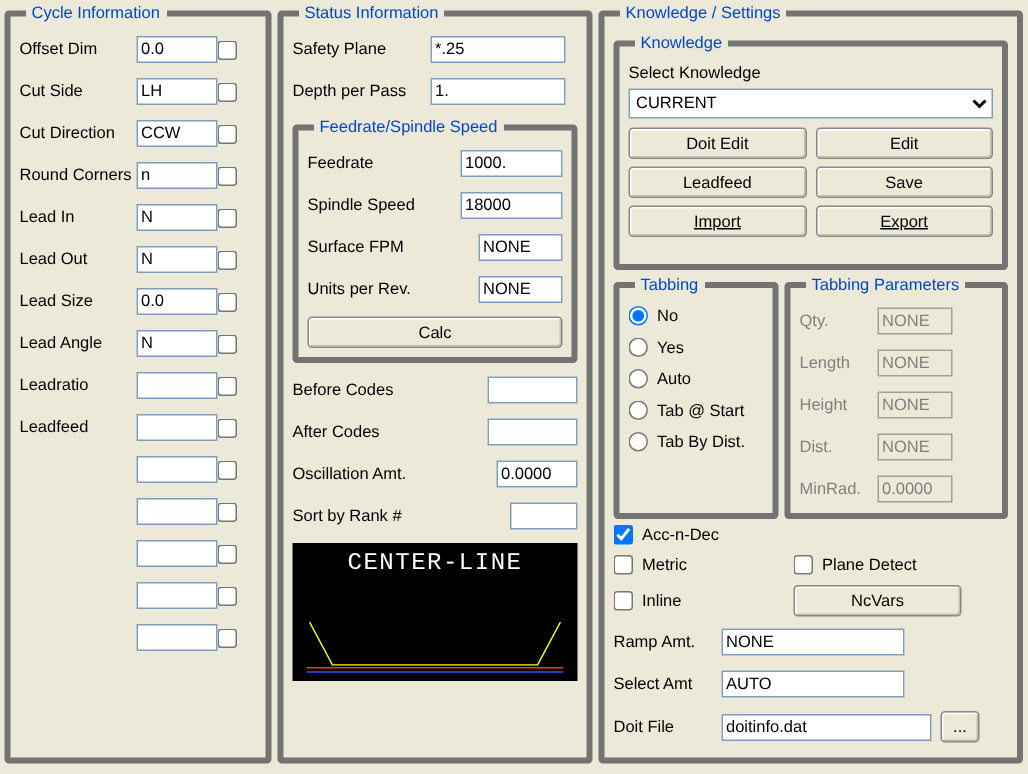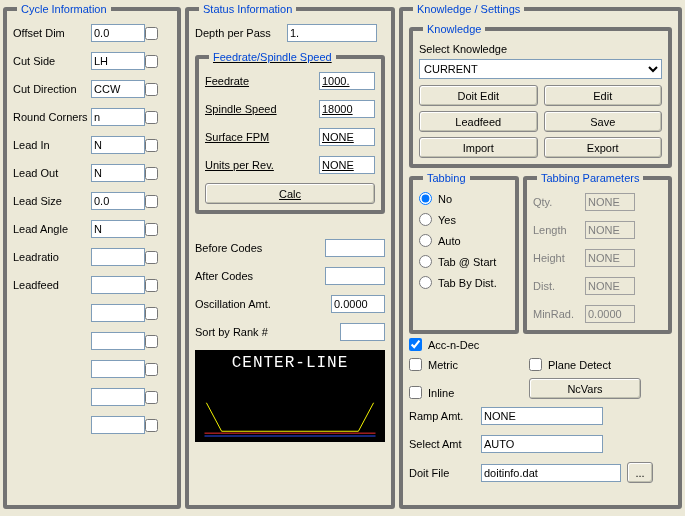--- a/index.html
+++ b/index.html
@@ -47,21 +47,21 @@
   font-size: 11px;
   padding: 0 2px;
 }
 input[type="text"]:disabled, .disabled-input {
   background: #ECE9D8;
   border: 1px solid #A0A0A0;
   color: #808080;
 }
 .inp-cycle { width: 54px; }
 .inp-status { width: 90px; }
-.inp-feed { width: 56px; }
+.inp-feed { width: 68px; }
 .inp-feed-wide { width: 56px; }
 .inp-code { width: 60px; margin-left: auto; }
 .inp-osc { width: 54px; margin-left: auto; }
 .inp-sort { width: 45px; margin-left: auto; }
 .inp-tabp { width: 50px; }
 .inp-ramp { width: 122px; }
 .inp-file { width: 140px; }
 
 input[type="checkbox"] {
   width: 13px; height: 13px; margin: 0;
@@ -105,21 +105,21 @@
   font-size: 16px;
   text-align: center;
   padding-top: 4px;
   position: relative;
   overflow: hidden;
   letter-spacing: 1px;
 }
 .preview svg { position: absolute; left: 0; bottom: 0; width: 100%; height: 50px; }
 
 .tab-radio-row { display: flex; align-items: center; margin-bottom: 8px; }
-.chk-row { display: flex; align-items: flex-end; margin-bottom: 7px; gap: 6px; }
+.chk-row { display: flex; align-items: center; margin-bottom: 7px; gap: 6px; }
 .tabbing-group-row { display: flex; gap: 4px; }
 .tabbing-group-row fieldset { flex: 1; }
 </style>
 </head>
 <body>
 
 <div class="cols">
 
   <fieldset class="col1">
     <legend>Cycle Information</legend>
@@ -198,25 +198,29 @@
         <label></label>
         <input type="text" class="inp-cycle" style="">
         <input type="checkbox" class="cycle-chk-gap" style="">
       </div>
   </fieldset>
 
   <fieldset class="col2">
     <legend>Status Information</legend>
 
     <div class="row">
+        <label class="lbl-status">Safety Plane</label>
+        <input type="text" class="inp-status" value="*.25" style="">
+      </div>
+    <div class="row">
         <label class="lbl-status">Depth per Pass</label>
         <input type="text" class="inp-status" value="1." style="">
       </div>
 
-    <fieldset style="margin-bottom:24px;text-decoration:underline;">
+    <fieldset style="margin-bottom:8px;">
       <legend>Feedrate/Spindle Speed</legend>
       <div class="row">
           <label class="lbl-feed">Feedrate</label>
           <input type="text" class="inp-feed" style="margin-left: auto;" value="1000.">
         </div>
       <div class="row">
           <label class="lbl-feed">Spindle Speed</label>
           <input type="text" class="inp-feed" style="margin-left: auto;" value="18000">
         </div>
       <div class="row">
@@ -267,21 +271,21 @@
         <option>CURRENT</option>
       </select>
       <div class="btn-row">
         <button class="btn">Doit Edit</button>
         <button class="btn">Edit</button>
       </div>
       <div class="btn-row">
         <button class="btn">Leadfeed</button>
         <button class="btn">Save</button>
       </div>
-      <div class="btn-row" style="margin-bottom:0;">
+      <div class="btn-row" style="margin-bottom:12px;text-decoration:underline;">
         <button class="btn">Import</button>
         <button class="btn">Export</button>
       </div>
     </fieldset>
 
     <div class="tabbing-group-row">
       <fieldset style="width:110px;flex:none;">
         <legend>Tabbing</legend>
         <div class="tab-radio-row">
             <input type="radio" name="tabbing" checked="" style="">

